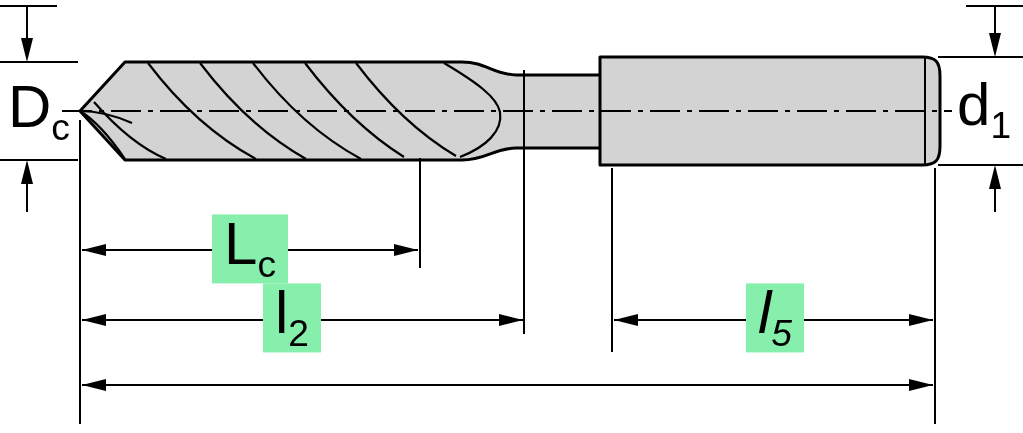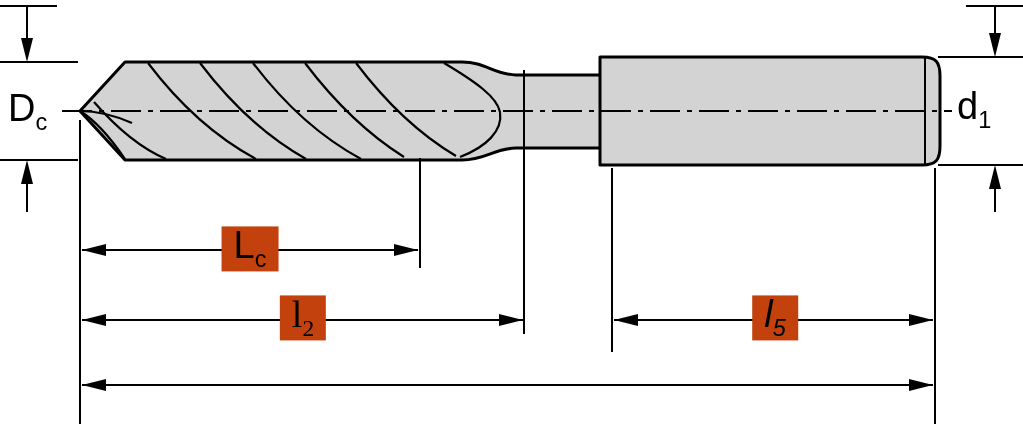--- a/index.html
+++ b/index.html
@@ -8,30 +8,30 @@
     width: 1023px;
     height: 433px;
     background: #ffffff;
     overflow: hidden;
     font-family: "Liberation Sans", sans-serif;
   }
   .stage > svg { position: absolute; left: 0; top: 0; }
   .dim-label {
     position: absolute;
     color: #000;
-    font-size: 38px;
+    font-size: 60px;
     line-height: 1;
     white-space: nowrap;
     transform: translateY(-50%);
     font-family: "Liberation Sans", sans-serif;
   }
   .dim-label sub { font-size: 0.62em; }
   .dim-label.center {
     transform: translate(-50%, -50%);
-    background: #c2410c;
+    background: #86efac;
     padding: 0 12px;
   }
 </style>
 </head>
 <body>
 
 <div class="stage">
 
   <svg width="1023" height="433" viewBox="0 0 1023 433">
     <g fill="none" stroke="#000000">
@@ -103,21 +103,21 @@
   </div>
 
   <div class="dim-label" style="left:957px; top:110px;text-align:right;">
     <span>d</span><sub>1</sub>
   </div>
 
   <div class="dim-label center" style="left:250px; top:249px;">
     <span>L</span><sub>c</sub>
   </div>
 
-  <div class="dim-label center" style="left:303px; top:318px;font-family:Liberation Serif, serif;">
+  <div class="dim-label center" style="left:292px; top:318px;">
     <span>l</span><sub>2</sub>
   </div>
 
   <div class="dim-label center" style="left:775px; top:318px;font-style:italic;">
     <span>l</span><sub>5</sub>
   </div>
 
 
 </div>
 

